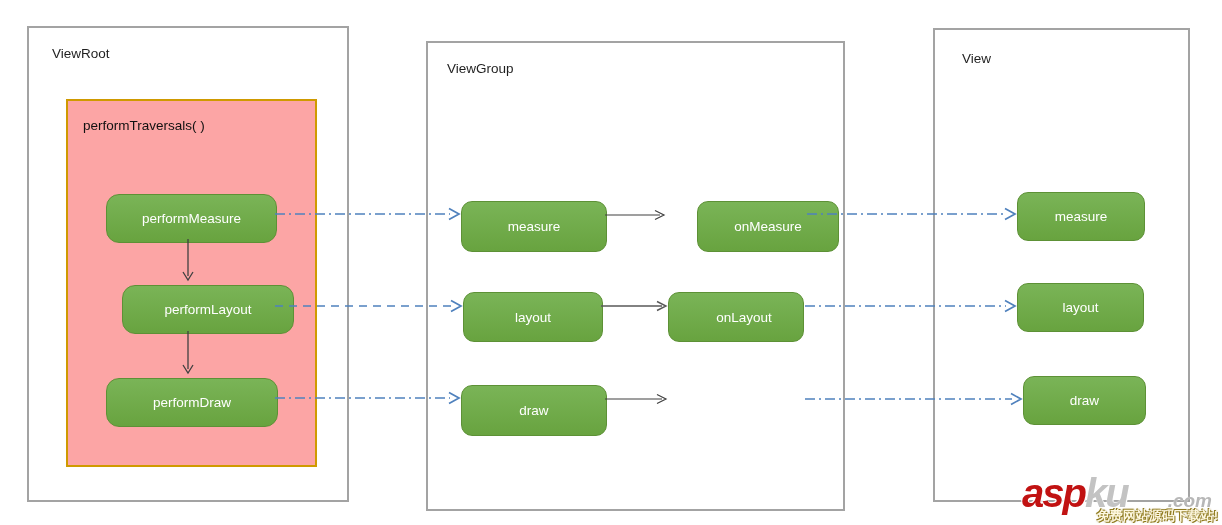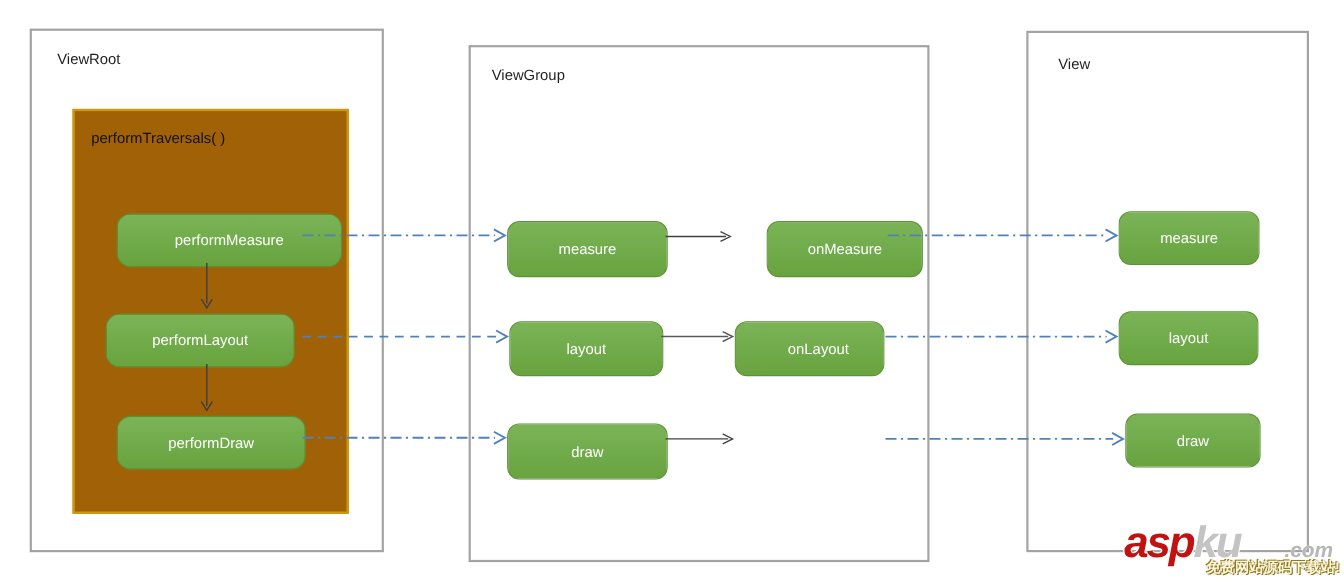--- a/index.html
+++ b/index.html
@@ -17,21 +17,21 @@
     box-sizing:border-box;
   }
   .panel-label{
     position:absolute;
     font-size:13.5px;
     color:#1f1f1f;
     white-space:nowrap;
   }
   .traversal-box{
     position:absolute;
-    background:#a16207;
+    background:#fca5a5;
     border:2px solid #cf9a00;
     box-sizing:border-box;
   }
   .traversal-label{
     position:absolute;
     left:15px;top:17px;
     font-size:13.5px;
     color:#111111;
     white-space:nowrap;
   }
@@ -92,22 +92,22 @@
 </style>
 </head>
 <body>
 
 <div class="stage">
 
   <div class="panel" style="left:27px;top:26px;width:322px;height:476px;">
     <span class="panel-label" style="left:23px;top:18px;">ViewRoot</span>
     <div class="traversal-box" style="left:37px;top:71px;width:251px;height:368px;">
       <span class="traversal-label">performTraversals( )</span>
-      <div class="node" style="left:38px;top:93px;width:205px;height:49px;border-radius:13px;">performMeasure</div>
-      <div class="node" style="left:28px;top:184px;width:172px;height:49px;border-radius:13px;">performLayout</div>
+      <div class="node" style="left:38px;top:93px;width:171px;height:49px;border-radius:13px;">performMeasure</div>
+      <div class="node" style="left:54px;top:184px;width:172px;height:49px;border-radius:13px;">performLayout</div>
       <div class="node" style="left:38px;top:277px;width:172px;height:49px;border-radius:13px;">performDraw</div>
     </div>
   </div>
 
   <div class="panel" style="left:426px;top:41px;width:419px;height:470px;">
     <span class="panel-label" style="left:19px;top:18px;">ViewGroup</span>
     <div class="node" style="left:33px;top:158px;width:146px;height:51px;">measure</div>
     <div class="node" style="left:238px;top:158px;width:142px;height:51px;margin-left:31px;">onMeasure</div>
     <div class="node" style="left:35px;top:249px;width:140px;height:50px;">layout</div>
     <div class="node" style="left:240px;top:249px;width:136px;height:50px;padding-left:16px;">onLayout</div>

